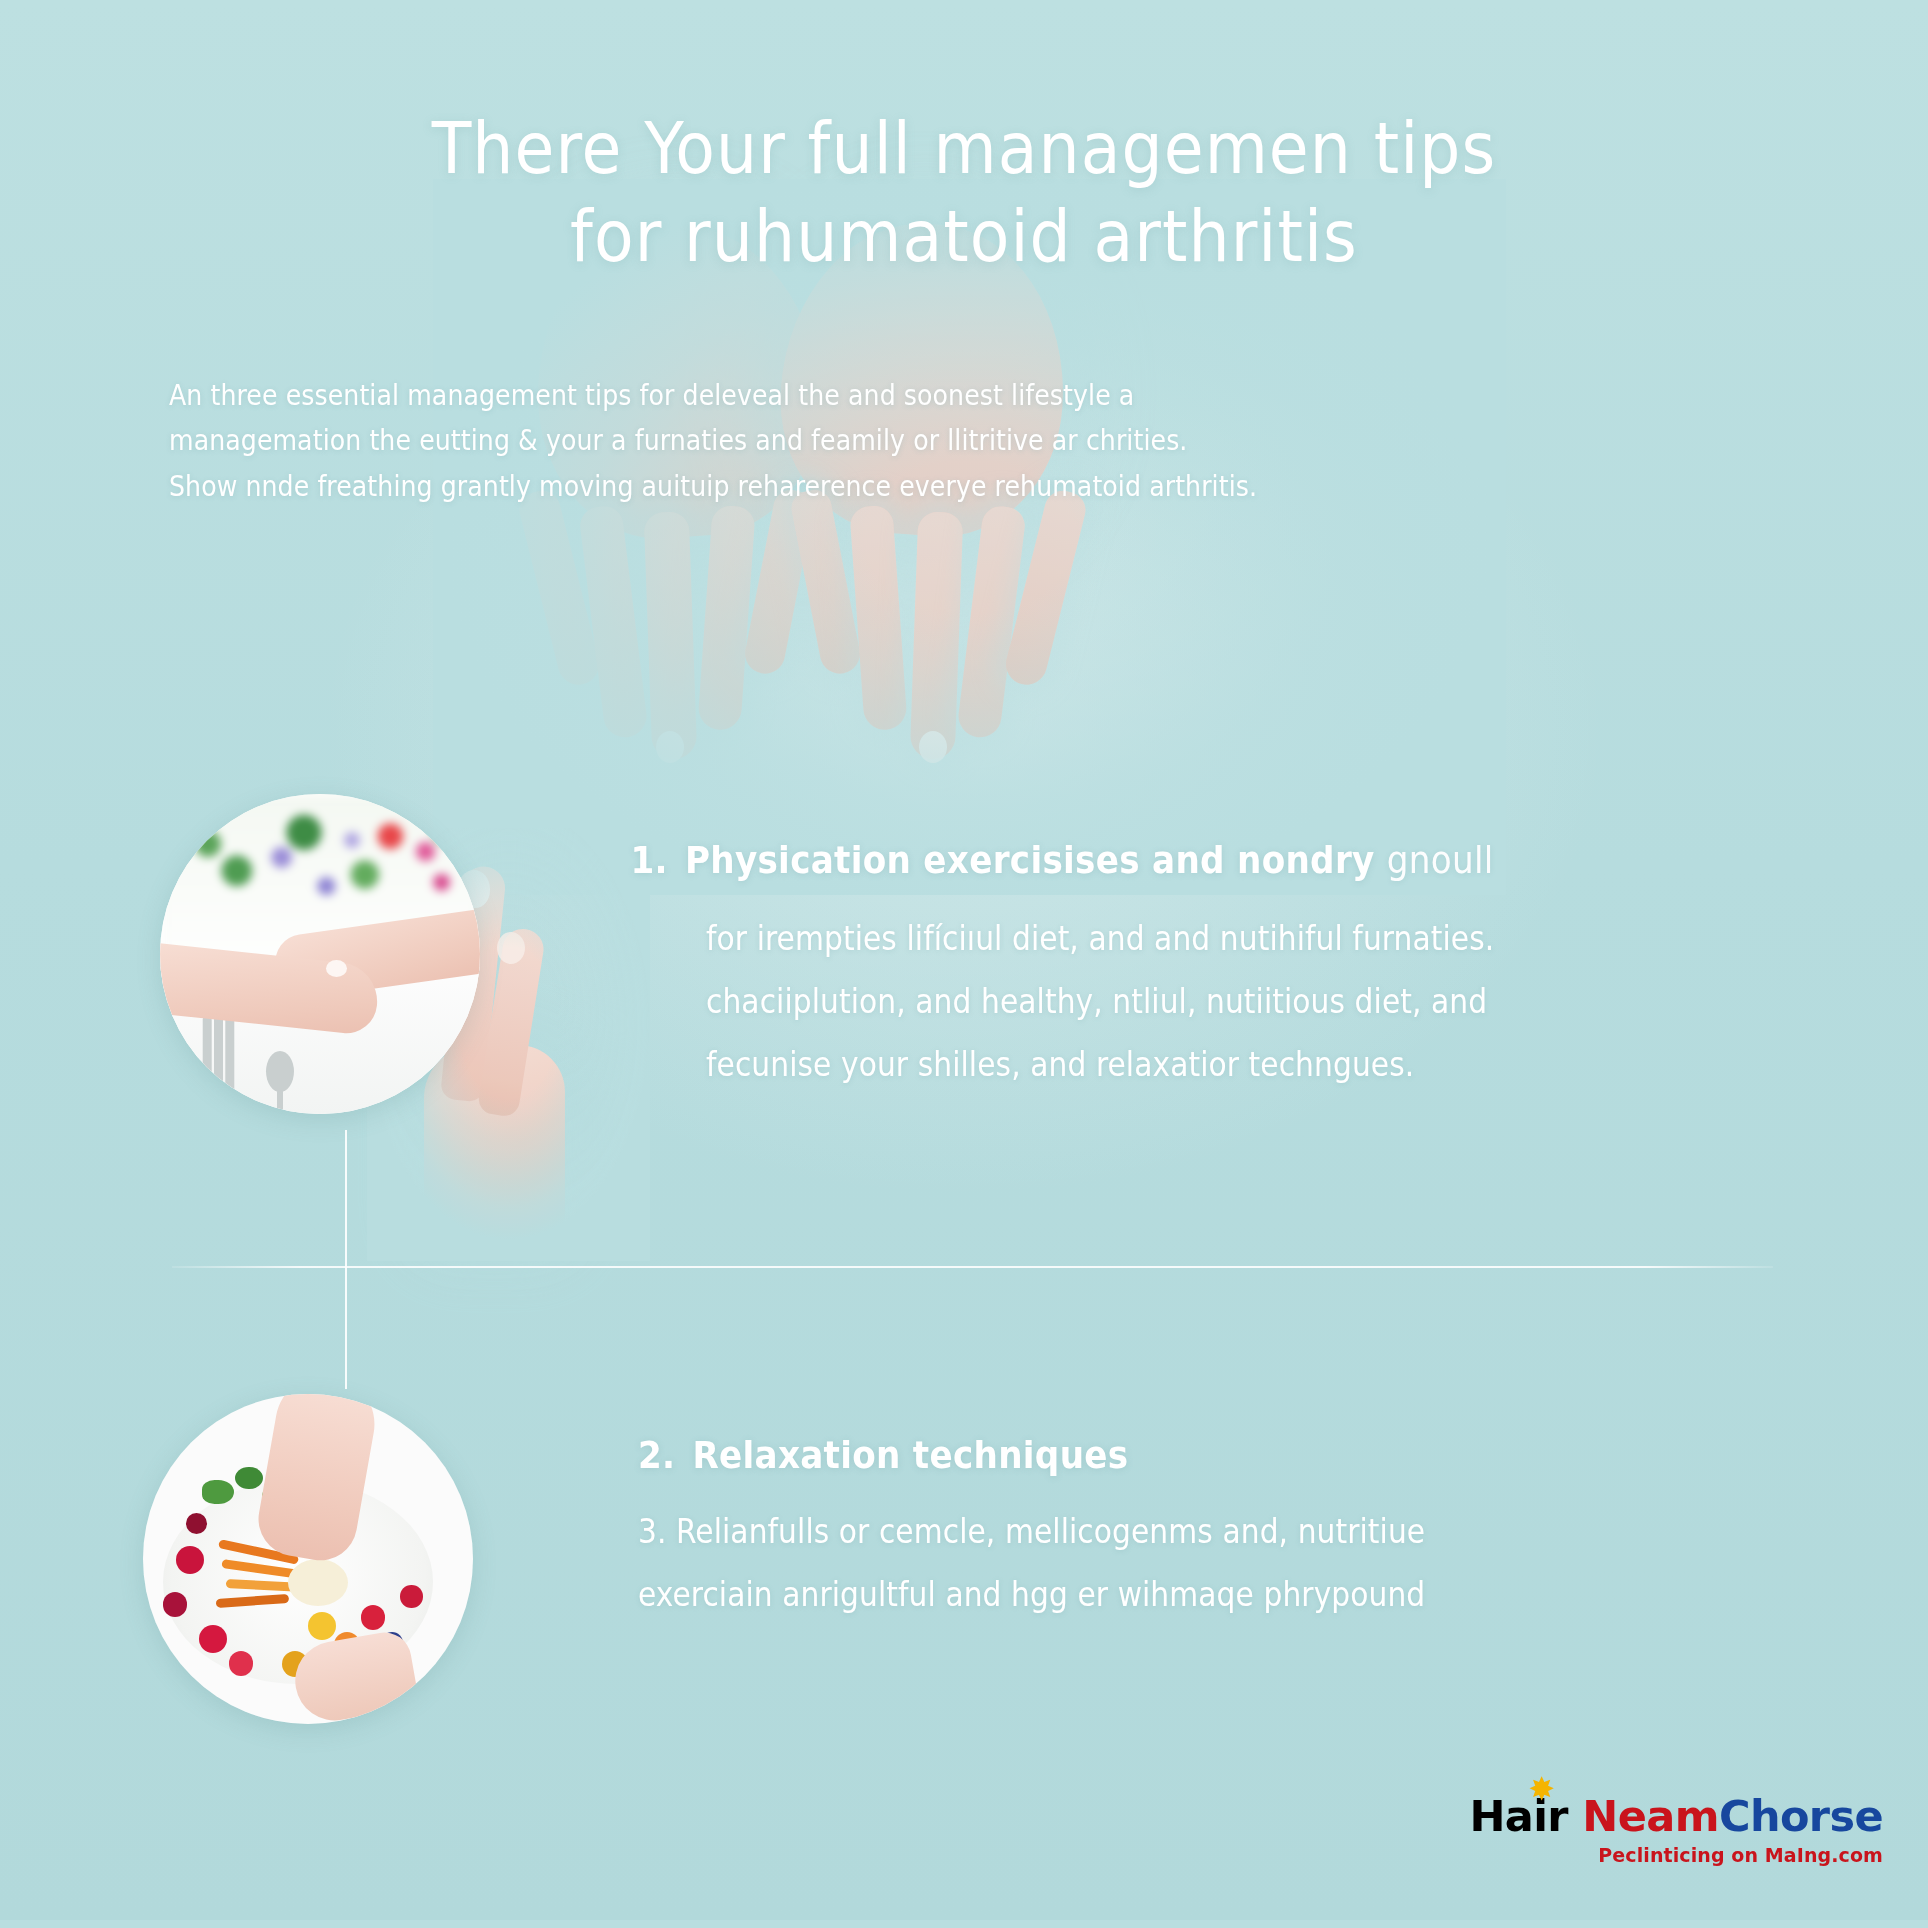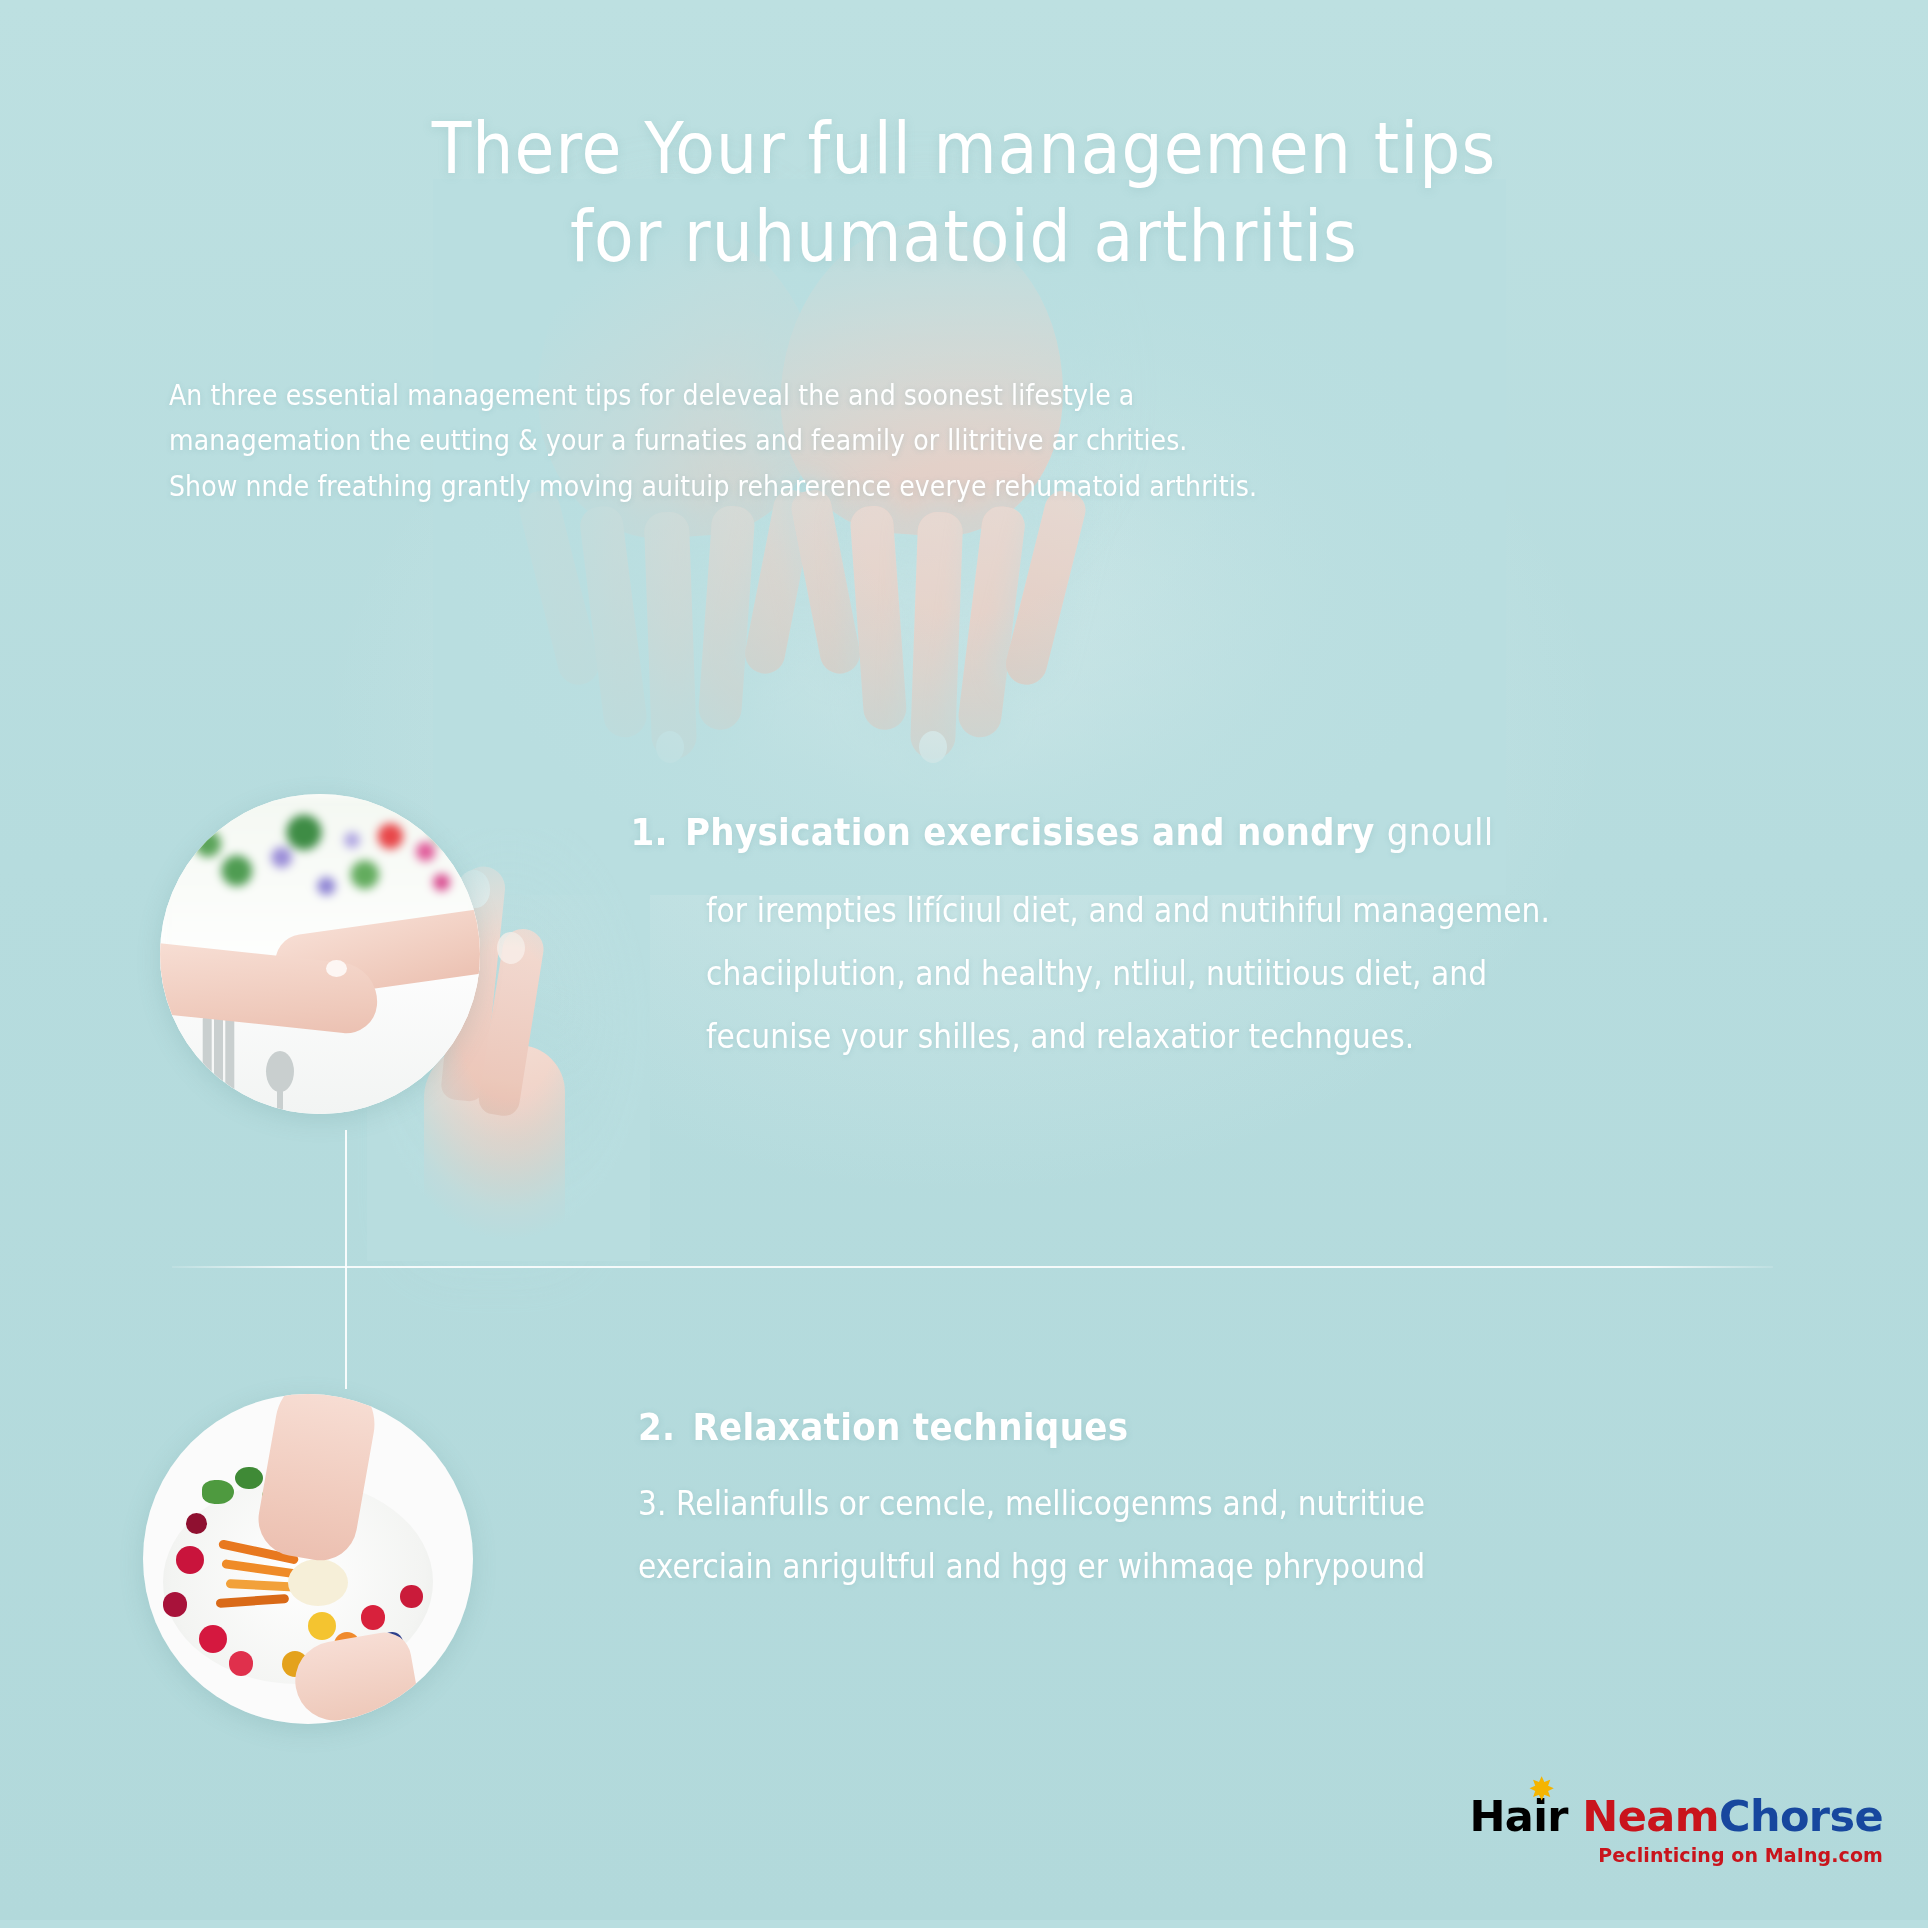--- a/index.html
+++ b/index.html
@@ -251,21 +251,21 @@
     transform: rotate(10deg);
   }
   .p2 .hand2b {
     position: absolute; left: 46%; bottom: 2%; width: 36%; height: 24%;
     border-radius: 56px 38px 28px 56px;
     background: linear-gradient(180deg, #f7ddd4 0%, #eec9ba 100%);
     transform: rotate(-10deg);
   }
 
   
-  .section { position: absolute; }
+  .section { position: absolute; margin-top: 28px; }
   .sec-head {
     color: #ffffff;
     font-family: "DejaVu Sans Condensed", "Liberation Sans Narrow", "Liberation Sans", sans-serif;
     font-weight: 700;
     font-size: 38px;
     letter-spacing: 0.3px;
     text-shadow: 0 0.9px 6.6px rgba(120,170,172,0.3);
   }
   .sec-head .num { font-weight: 700; margin-right: 17px; }
   .sec-head .tail { font-weight: 400; opacity: 0.97; }
@@ -414,21 +414,21 @@
   <div class="stem top"></div>
   <div class="divider"></div>
   <div class="stem bottom"></div>
 
   <div class="section" id="section-1">
     <div class="sec-head">
       <span class="num">1.</span><span class="bold">Physication exercisises and nondry</span>
       <span class="tail">gnoull</span>
     </div>
     <div class="sec-body">
-      <p>for irempties lifíciıul diet, and and nutihiful managemen.</p>
+      <p>for irempties lifíciıul diet, and and nutihiful furnaties.</p>
       <p>chaciiplution, and healthy, ntliul, nutiitious diet, and</p>
       <p>fecunise your shilles, and relaxatior techngues.</p>
     </div>
   </div>
 
   <div class="section" id="section-2">
     <div class="sec-head">
       <span class="num">2.</span><span class="bold">Relaxation  techniques</span>
       <span class="tail"></span>
     </div>

